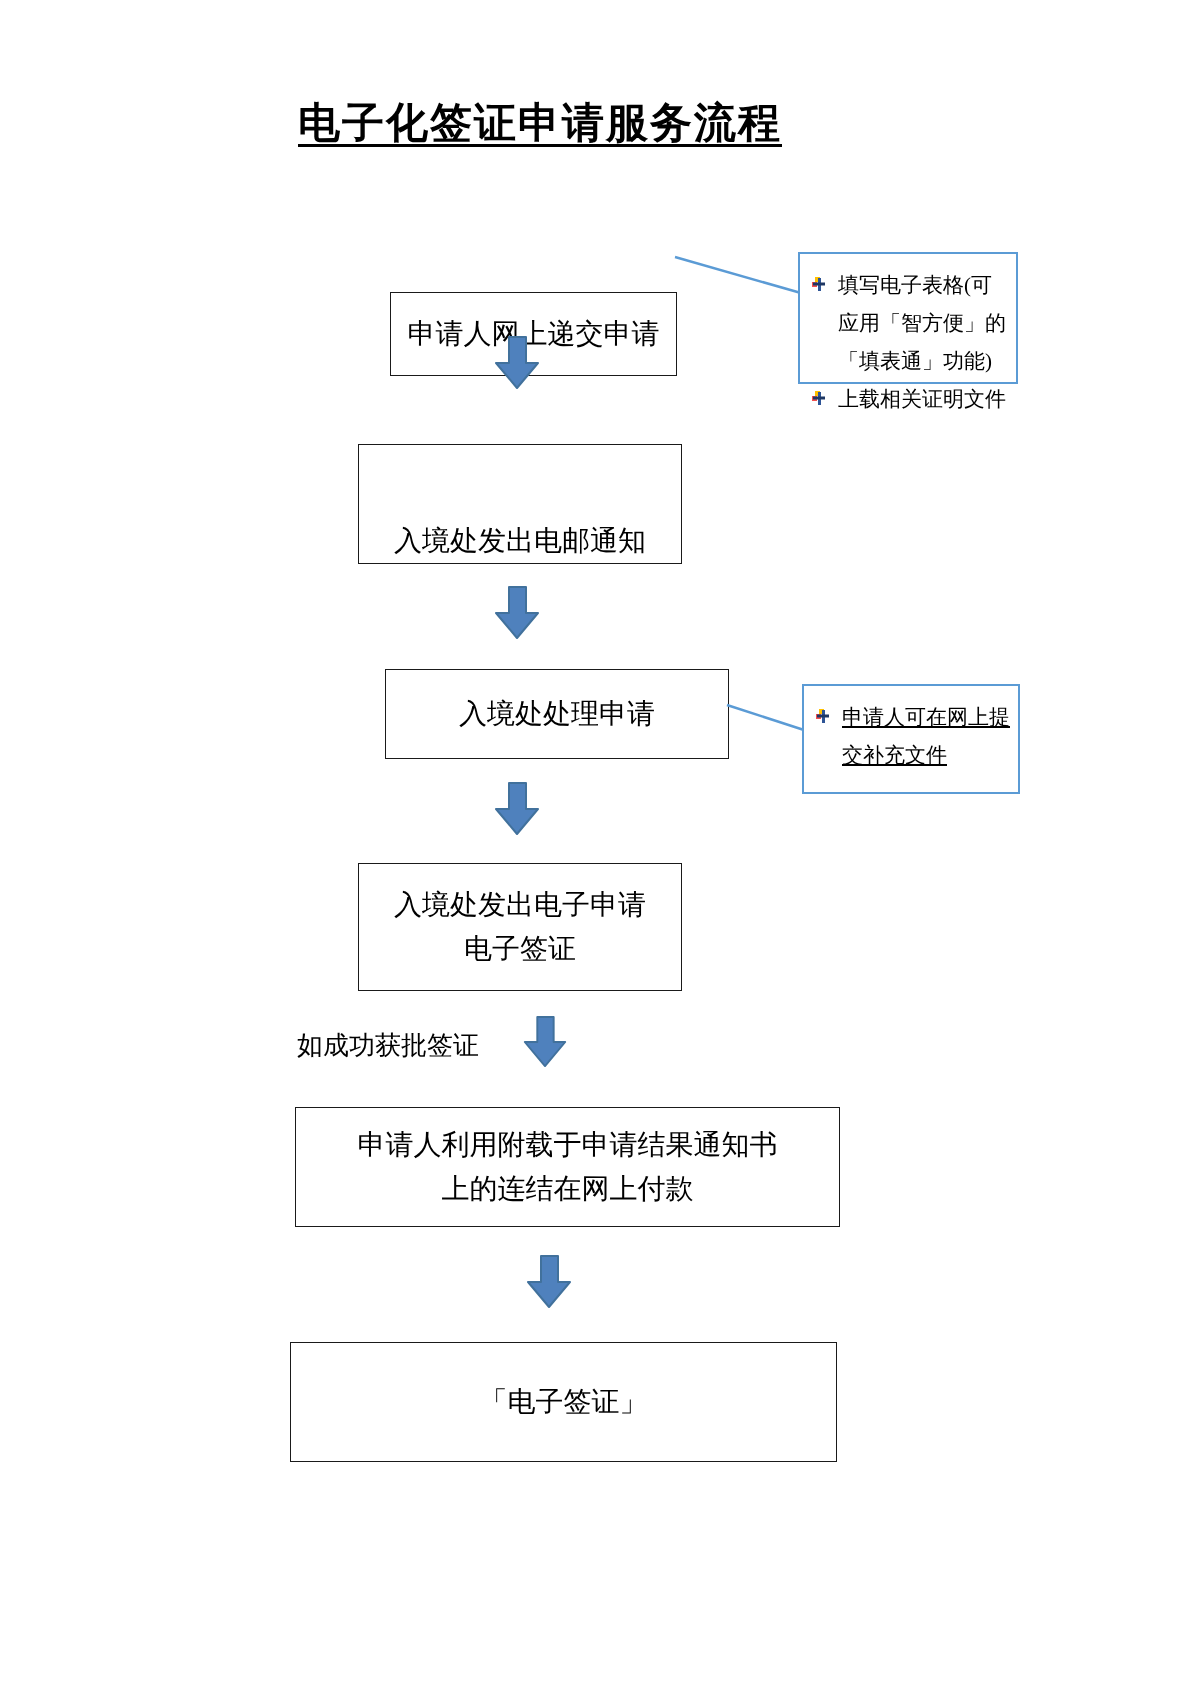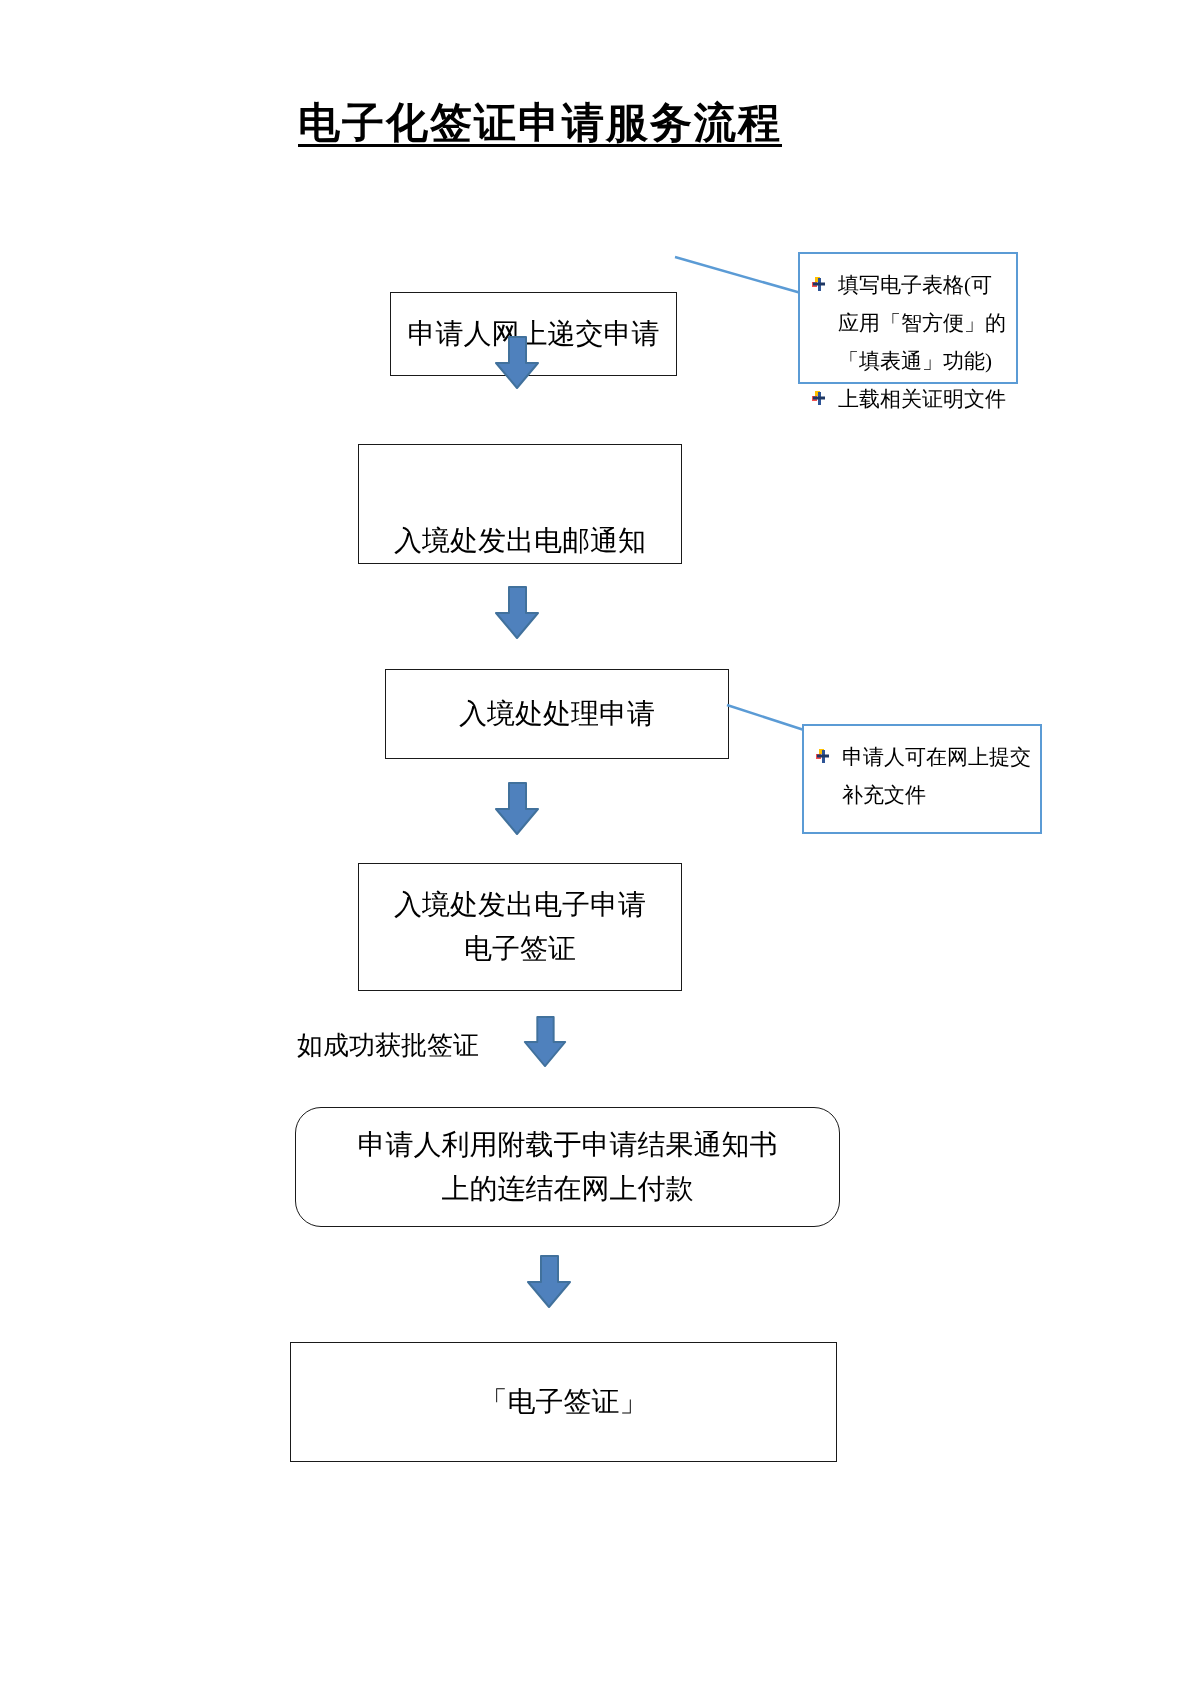--- a/index.html
+++ b/index.html
@@ -112,21 +112,21 @@
 
   <div class="flow-box" style="left:385px; top:669px; width:342px; height:88px;">
     <div class="line">入境处处理申请</div>
     <div class="line"></div>
   </div>
 
   <svg class="connector" style="left:723px; top:700px;" width="85" height="36" viewBox="0 0 85 36">
     <line x1="4" y1="5" x2="81" y2="30" stroke="#5b9bd5" stroke-width="2.5"></line>
   </svg>
 
-  <div class="callout" style="left:802px; top:724px; width:240px; height:110px;">
+  <div class="callout" style="left:802px; top:684px; width:218px; height:110px;text-decoration:underline;">
     <div class="callout-item">
       <svg class="bullet" width="14" height="14" viewBox="0 0 14 14">
         <rect x="3" y="0" width="5" height="5" fill="#ffc000"></rect>
         <rect x="0" y="5" width="5" height="5" fill="#f25050"></rect>
         <rect x="6" y="1" width="3" height="13" fill="#2e5496"></rect>
         <rect x="1" y="5.5" width="12" height="3" fill="#1f3864"></rect>
       </svg>
       <div class="callout-text">申请人可在网上提交补充文件</div>
     </div>
   </div>
@@ -139,21 +139,21 @@
     <div class="line">入境处发出电子申请</div>
     <div class="line">电子签证</div>
   </div>
 
   <div class="branch-label">如成功获批签证</div>
 
   <svg class="arrow" style="left:522px; top:1016px; height:52px;" viewBox="0 0 46 54">
     <path d="M15 1 H32 V27 H44 L23 52 L2 27 H15 Z" fill="#4f81bd" stroke="#41719c" stroke-width="2" stroke-linejoin="round"></path>
   </svg>
 
-  <div class="flow-box" style="left:295px; top:1107px; width:543px; height:118px;border-radius:26px;">
+  <div class="flow-box" style="left:295px; top:1107px; width:543px; height:118px;">
     <div class="line">申请人利用附载于申请结果通知书</div>
     <div class="line">上的连结在网上付款</div>
   </div>
 
   <svg class="arrow" style="left:526px; top:1255px;" viewBox="0 0 46 54">
     <path d="M15 1 H32 V27 H44 L23 52 L2 27 H15 Z" fill="#4f81bd" stroke="#41719c" stroke-width="2" stroke-linejoin="round"></path>
   </svg>
 
   <div class="flow-box" style="left:290px; top:1342px; width:545px; height:118px;">
     <div class="line">「电子签证」</div>

